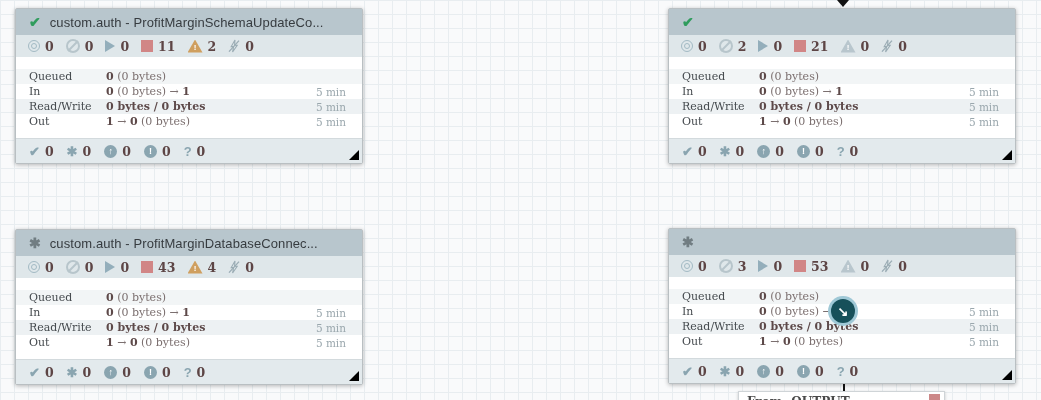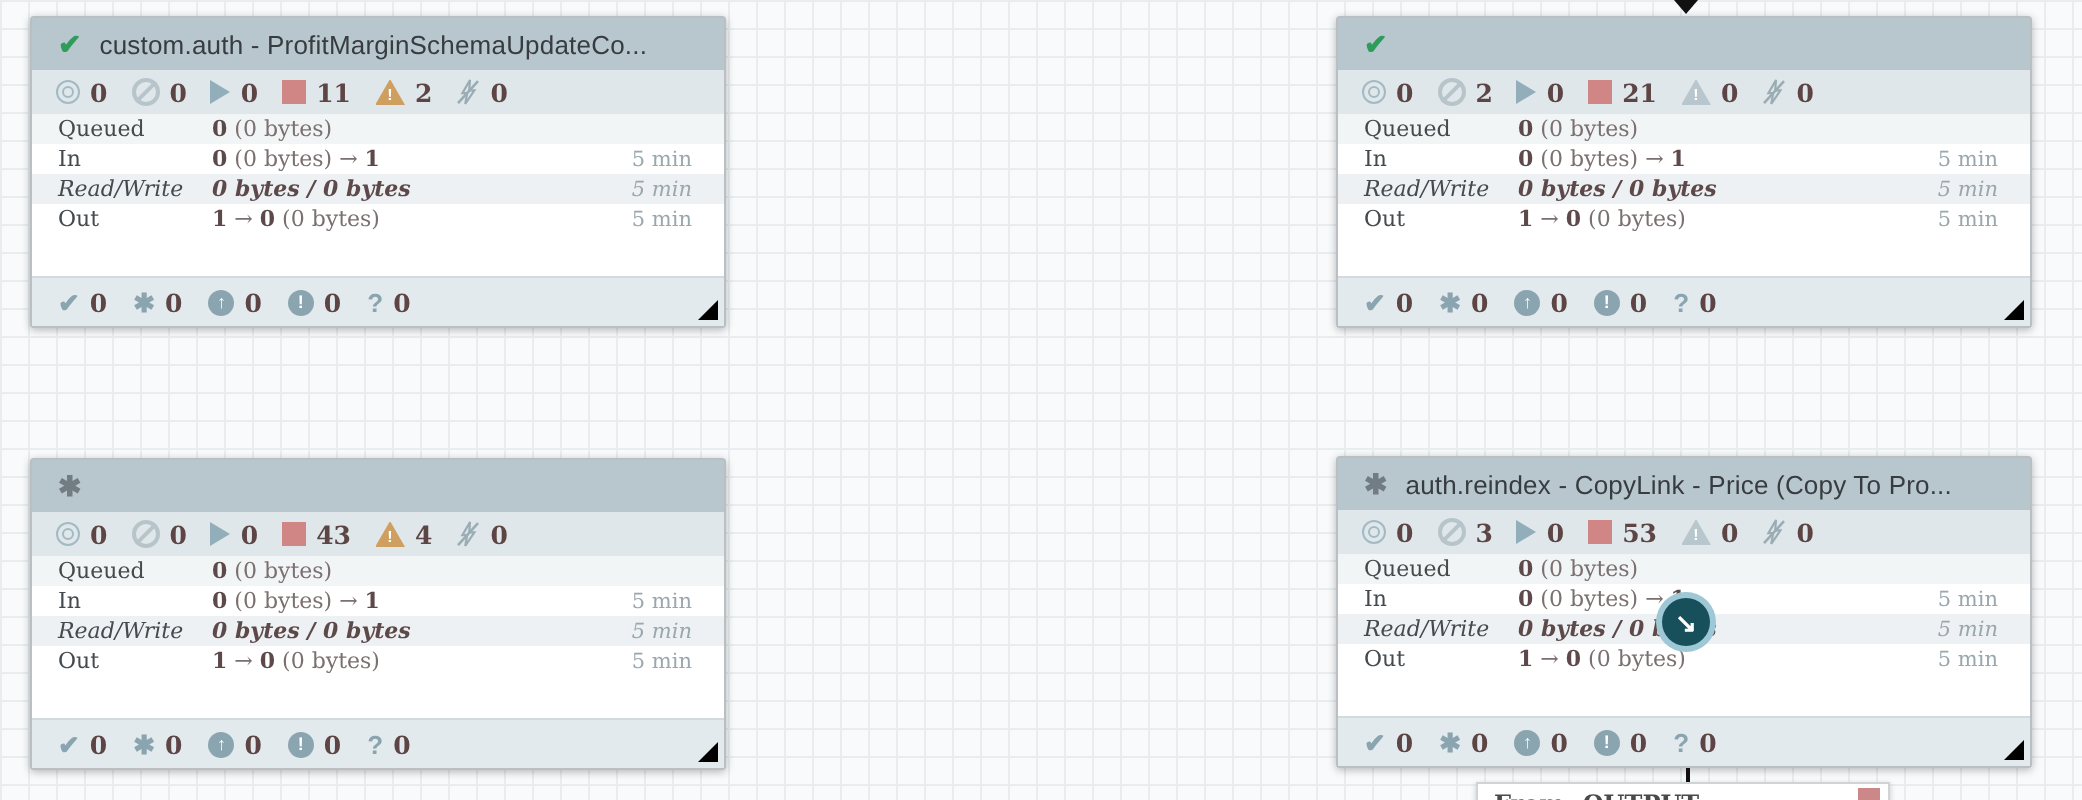--- a/index.html
+++ b/index.html
@@ -51,24 +51,24 @@
     background:#b7c5cb;transform:rotate(-45deg);}
   .ic-play{width:0;height:0;border-left:10px solid #93aebb;
     border-top:6px solid transparent;border-bottom:6px solid transparent;}
   .ic-stop{width:12px;height:12px;background:#d18686;}
   .ic-warn{width:15px;height:13px;clip-path:polygon(50% 0,100% 100%,0 100%);
     display:inline-flex;align-items:flex-end;justify-content:center;}
   .ic-warn::after{content:"!";color:#fff;font-size:8px;font-weight:700;line-height:10px;
     font-family:"Liberation Sans",sans-serif;}
   .ic-bolt{display:inline-flex;}
   
-  .pg-body{font-family:"DejaVu Serif", serif;}
+  .pg-body{margin-top:12px;font-family:"DejaVu Serif", serif;}
   .srow{height:15px;display:flex;align-items:center;padding:0 16px 0 13px;font-size:11px;}
   .srow.alt{background:#f2f5f6;}
-  .srow.alt2{background:#edf1f3;font-style:italic;}
+  .srow.alt2{background:#edf1f3;}
   .slabel{width:77px;color:#454a4e;flex:none;}
   .sval{color:#7b6f6f;white-space:nowrap;}
   .sval b{color:#5d4949;}
   .stime{margin-left:auto;color:#9aa7ad;font-size:10.5px;text-align:center;}
   
   .pg-footer{
     position:absolute;left:0;right:0;bottom:0;height:24px;background:#e3eaed;
     border-top:1px solid #d3dadd;display:flex;align-items:center;
     padding-left:13px;gap:13px;font-family:"DejaVu Serif", serif;
   }
@@ -106,21 +106,20 @@
   .conn-label .port{margin-left:9px;}
   .conn-label-sq{position:absolute;left:190px;top:2px;width:11px;height:11px;background:#cc8888;}
 </style>
 </head>
 <body>
 
 <div id="canvas">
     <div class="pg pg-3">
     <div class="pg-header">
       <span class="pg-state" style="color: rgb(113, 125, 130);">✱</span>
-      <span class="pg-title">auth.reindex - CopyLink - Price (Copy To Pro...</span>
     </div>
     <div class="pg-counts">
       <span class="cpair">
         <span class="ic-bullseye"></span>
         <span class="cnt">0</span>
       </span>
       <span class="cpair">
         <span class="ic-ban"></span>
         <span class="cnt">3</span>
       </span>
@@ -187,20 +186,21 @@
       <span class="cpair">
         <span class="v-glyph">?</span>
         <span class="cnt">0</span>
       </span>
       <span class="resize-corner"></span>
     </div>
   </div>
     <div class="pg pg-2">
     <div class="pg-header">
       <span class="pg-state" style="color: rgb(113, 125, 130);">✱</span>
+      <span class="pg-title">custom.auth - ProfitMarginDatabaseConnec...</span>
     </div>
     <div class="pg-counts">
       <span class="cpair">
         <span class="ic-bullseye"></span>
         <span class="cnt">0</span>
       </span>
       <span class="cpair">
         <span class="ic-ban"></span>
         <span class="cnt">0</span>
       </span>

